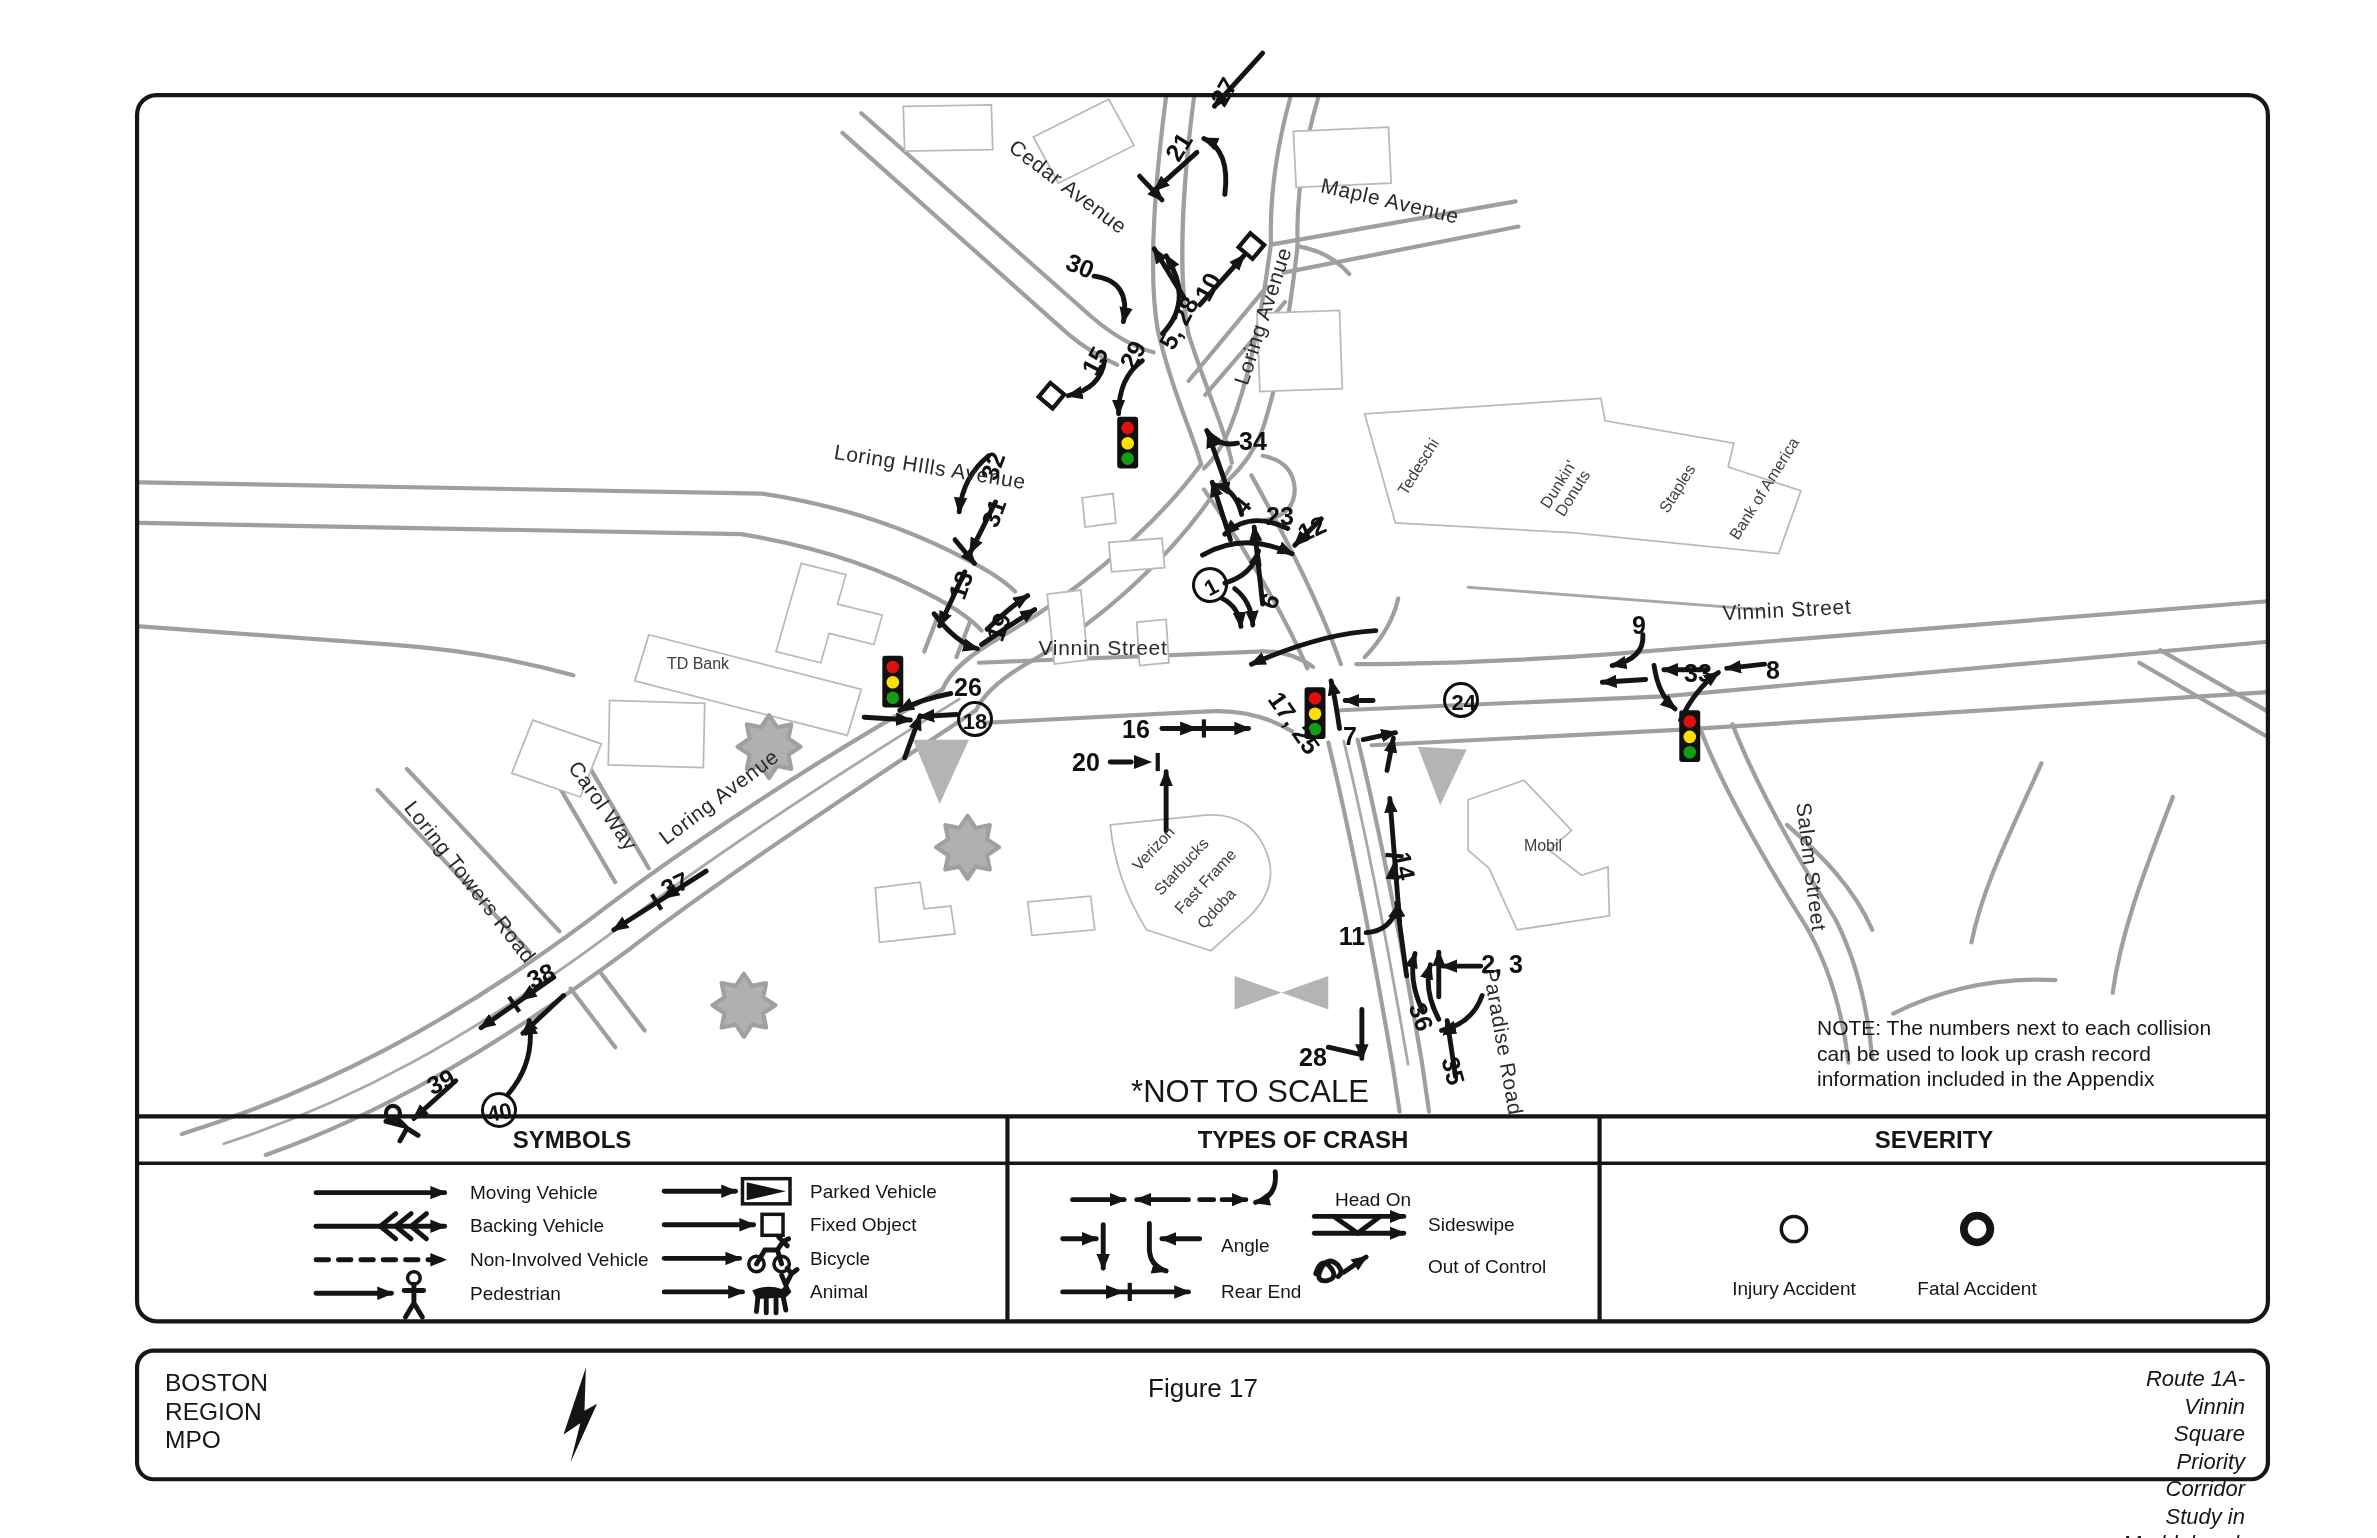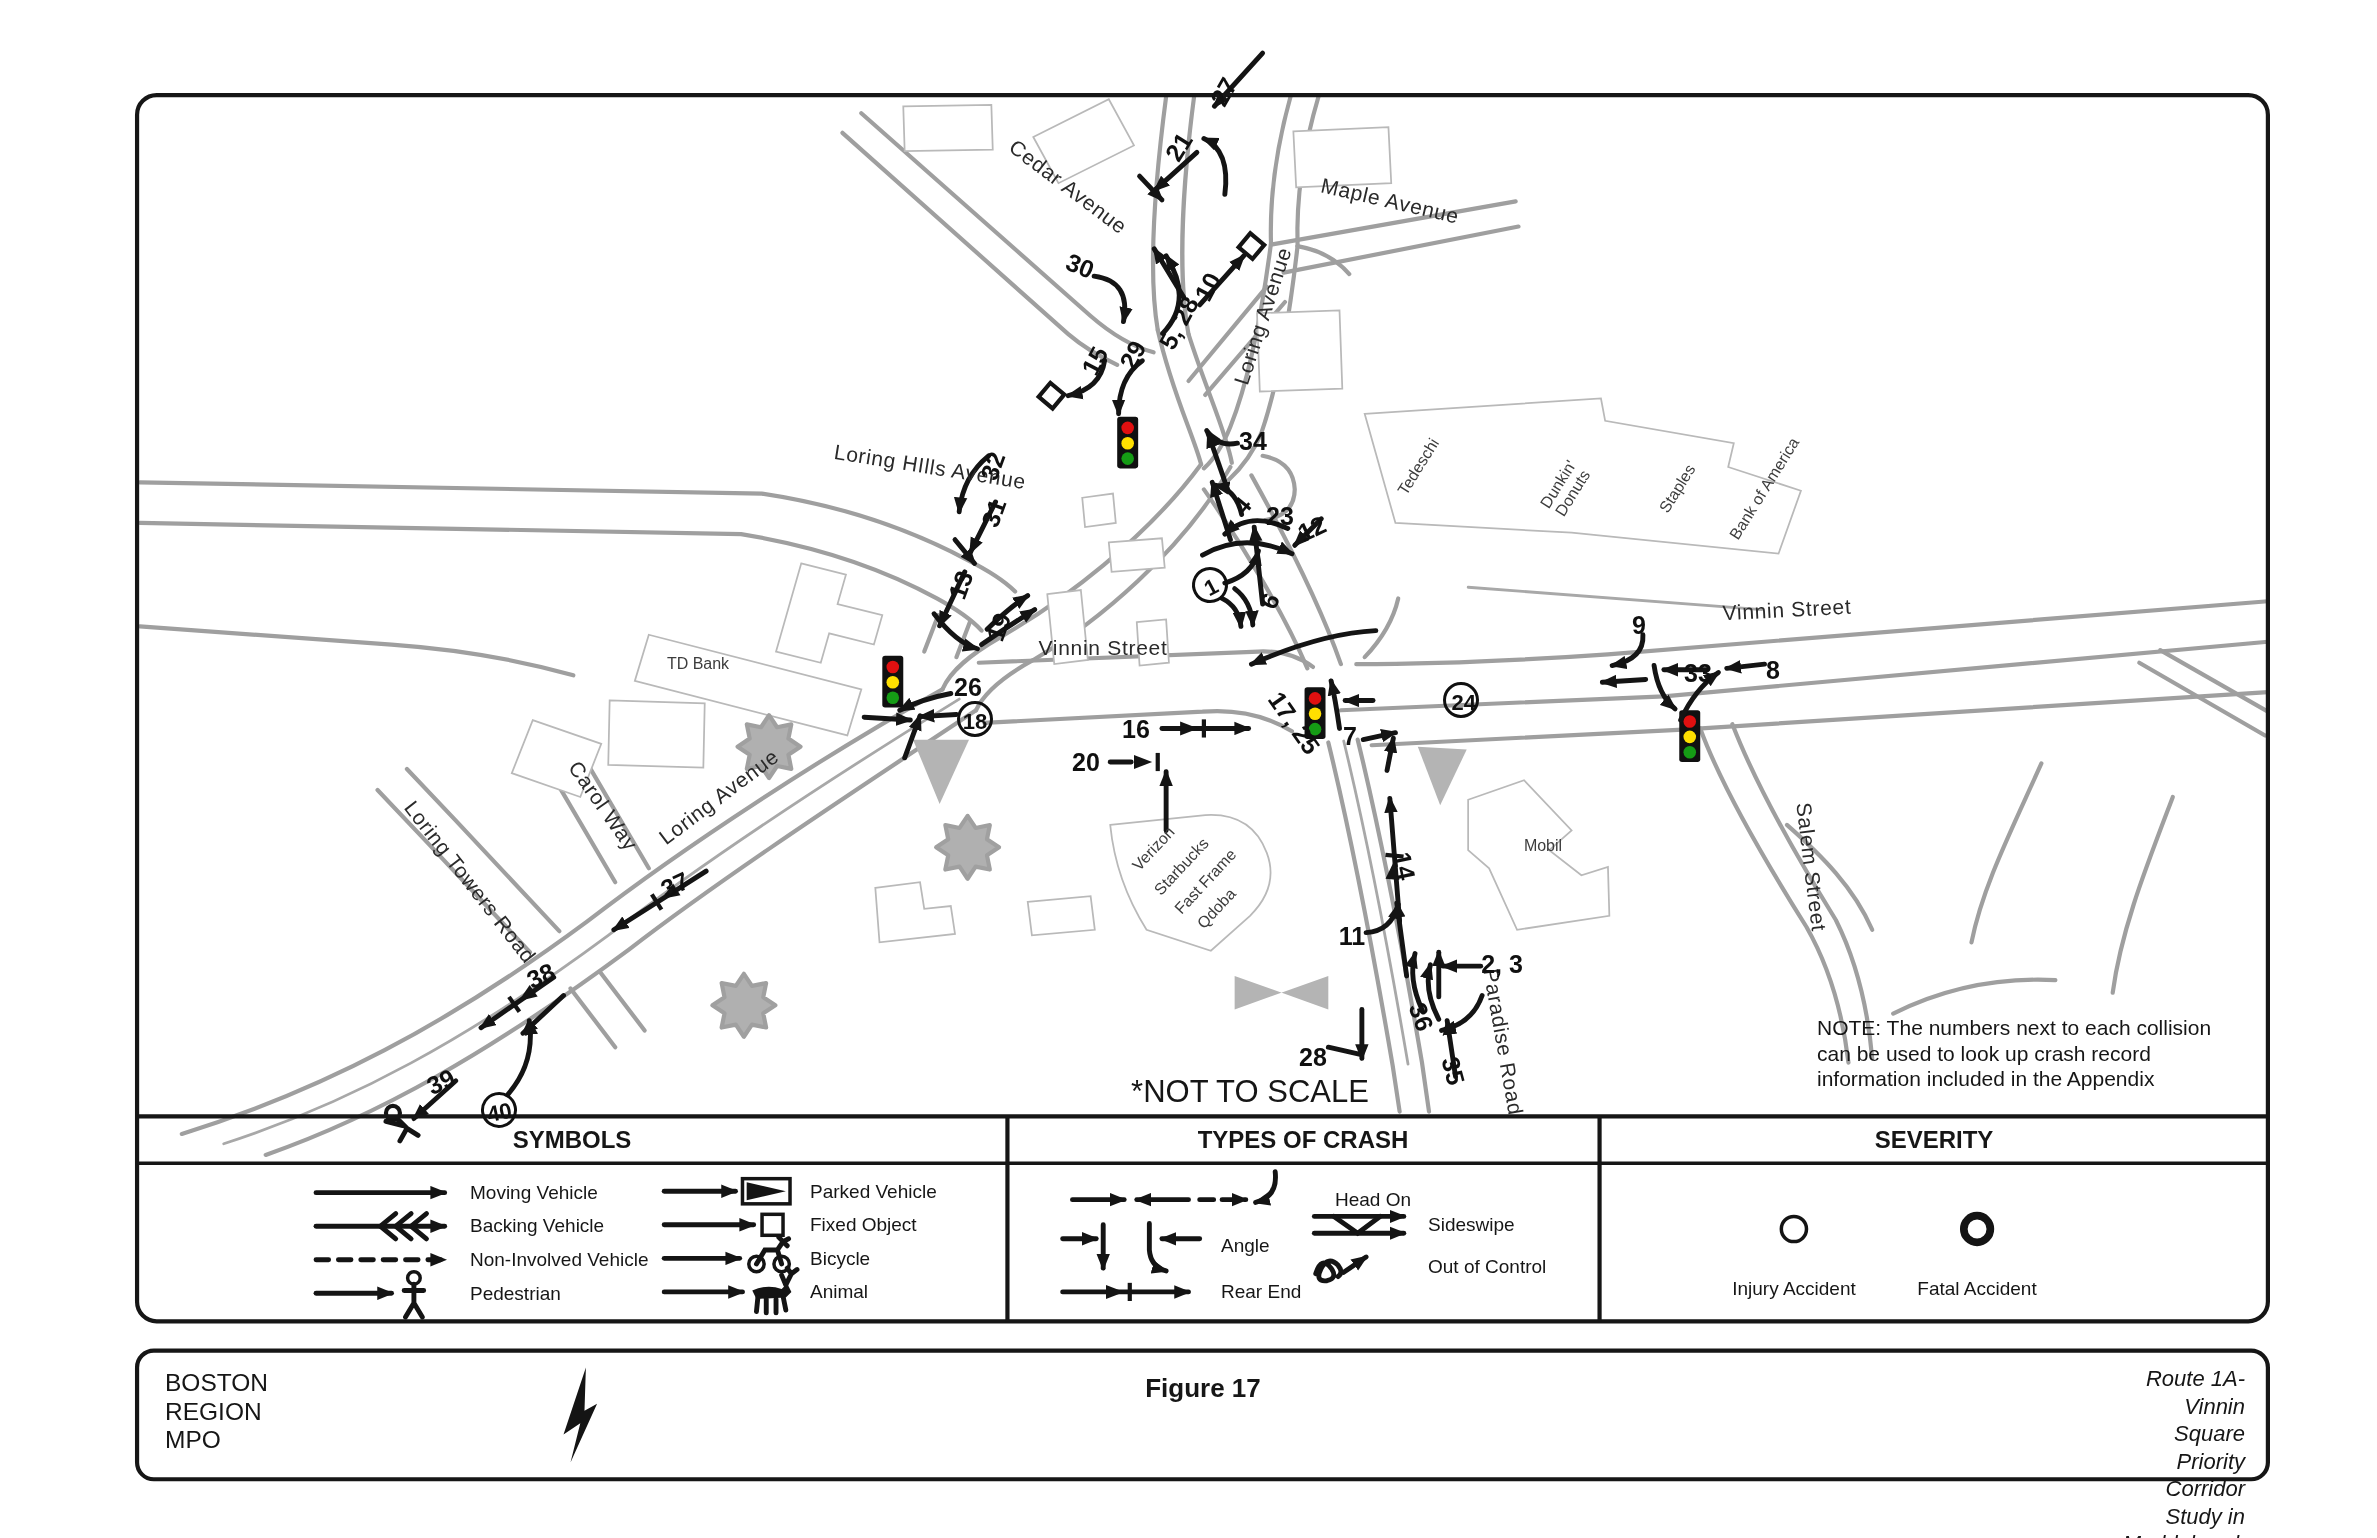--- a/index.html
+++ b/index.html
@@ -18,21 +18,21 @@
   .street-label{font-size:21px;color:#2a2a2a;white-space:pre;letter-spacing:0.7px;}
   .building-label{font-size:16px;color:#3d3d3d;white-space:pre;text-align:center;line-height:1.05;}
   .collision-number{font-size:25px;font-weight:bold;color:#101010;white-space:pre;}
   .collision-number.circled{border:3.5px solid #101010;border-radius:50%;width:36px;height:36px;line-height:35px;text-align:center;font-size:22px;box-sizing:border-box;background:transparent;}
   .leg-head{position:absolute;transform:translate(-50%,-50%);font-size:24px;font-weight:bold;}
   .leg-lbl{position:absolute;transform:translateY(-50%);font-size:19px;}
   .leg-lbl-c{position:absolute;transform:translate(-50%,-50%);font-size:19px;}
   .note{position:absolute;font-size:21px;line-height:1.22;white-space:pre-line;}
   .scale-note{position:absolute;transform:translate(-50%,-50%);font-size:31px;font-weight:400;}
   .f-org{position:absolute;font-size:24.5px;line-height:1.17;white-space:pre-line;}
-  .f-title{position:absolute;transform:translateX(-50%);text-align:center;font-size:26px;font-weight:bold;line-height:1.3;}
+  .f-title{position:absolute;transform:translateX(-50%);text-align:center;font-size:26px;font-weight:normal;line-height:1.3;}
   .f-study{position:absolute;text-align:right;font-size:22px;font-style:italic;line-height:1.25;white-space:pre-line;transform:translateX(-100%);}
 </style>
 </head>
 <body>
 
 <div id="stage">
 
 <svg width="2377" height="1538" viewBox="0 0 3400 2200">
   <defs>
     <marker id="ah" viewBox="0 0 20 16" refX="17" refY="8" markerWidth="24" markerHeight="20" orient="auto" markerUnits="userSpaceOnUse">

